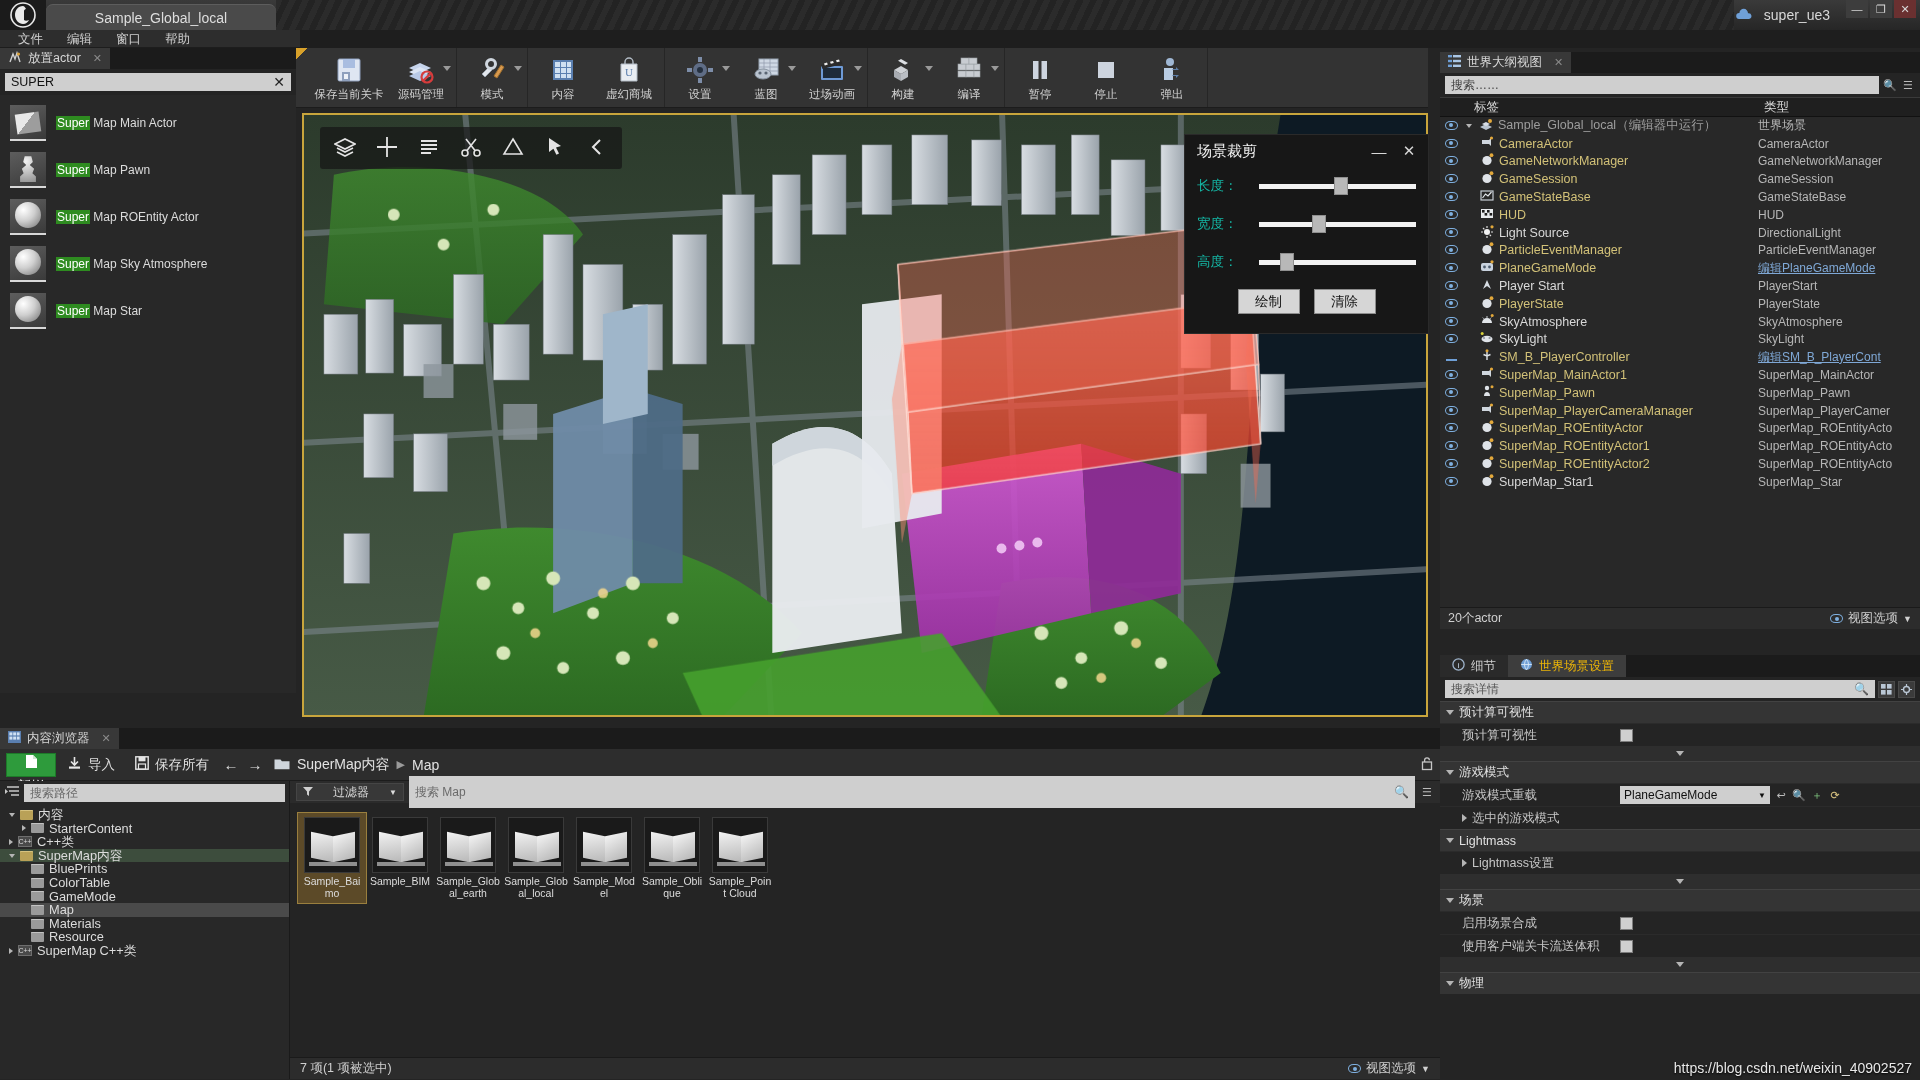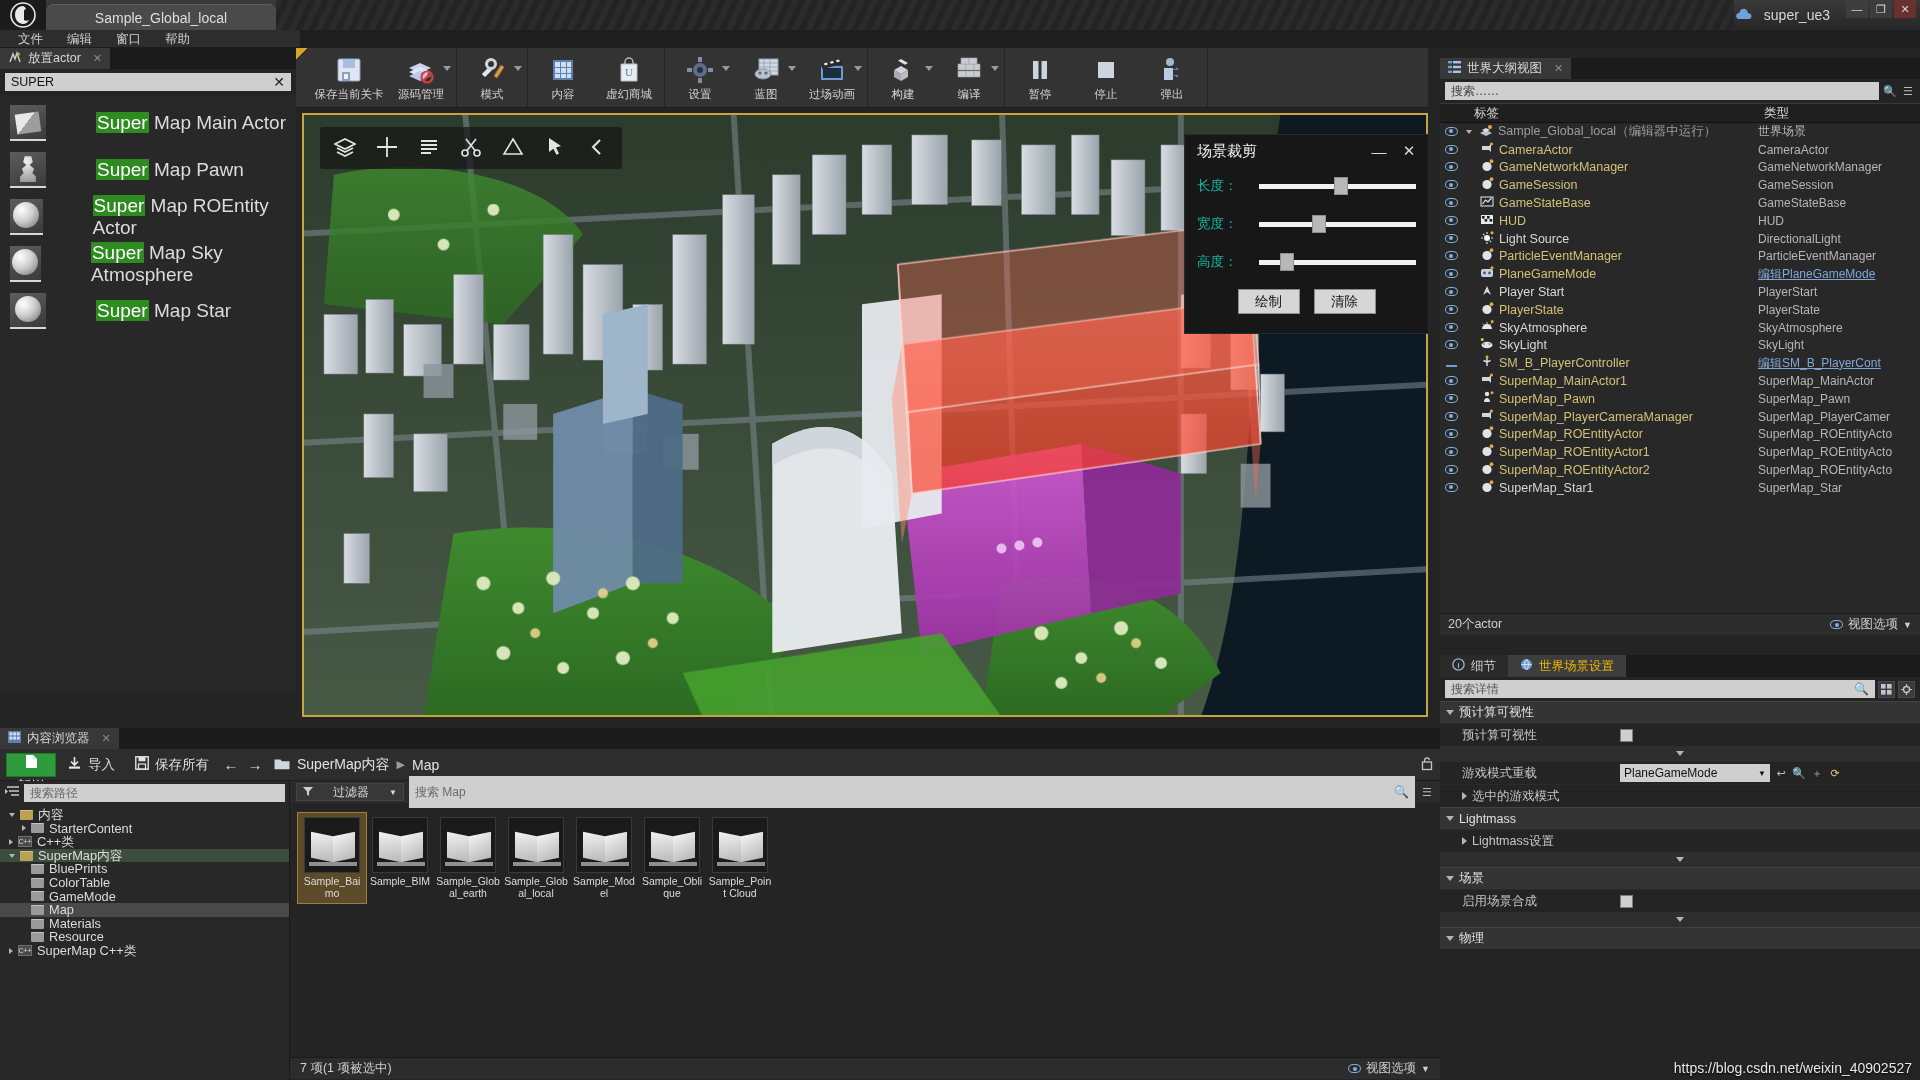--- a/index.html
+++ b/index.html
@@ -75,21 +75,21 @@
   .thumb-sphere { position:absolute; left:50%; top:48%; transform:translate(-50%,-50%);
     width:26px;height:26px;border-radius:50%;
     background:radial-gradient(circle at 32% 30%, #ffffff 0%, #cfcfcf 45%, #6f6f6f 100%); }
   .thumb-pawn { position:absolute; left:50%; top:52%; transform:translate(-50%,-50%);
     width:22px;height:26px;
     background:radial-gradient(circle at 40% 20%, #f2f2f2, #8a8a8a);
     clip-path: polygon(35% 0,65% 0,72% 22%,58% 34%,78% 48%,70% 66%,86% 78%,86% 100%,14% 100%,14% 78%,30% 66%,22% 48%,42% 34%,28% 22%);
   }
   .thumb-box { position:absolute; left:6px; top:8px; width:24px;height:20px;
     background:linear-gradient(135deg,#e8e8e8 0 46%, #9d9d9d 46% 100%); transform:rotate(-8deg);}
-  .actor-label { font-size:19px; color:#dcdcdc;margin-left:40px; }
+  .actor-label { font-size:12px; color:#dcdcdc; }
   .hl { background:#2e8b20; color:#ffffff; padding:0 1px; }
 
   
   .toolbar { position:absolute; left:296px; top:48px; width:1132px; height:60px; background:#333333;
      display:flex; align-items:stretch; border-bottom:1px solid #1c1c1c;}
   .tb-corner{ width:12px; background:linear-gradient(135deg,#d8a12a 0 8px, transparent 8px); }
   .tb-group { display:flex; align-items:stretch; border-right:1px solid #262626; padding:0 2px;}
   .tb-btn { width:66px; display:flex; flex-direction:column; align-items:center; justify-content:center;
     gap:2px; position:relative; padding-top:2px; }
   .tb-btn.wide { width:78px; }
@@ -116,21 +116,21 @@
   .clip-row { display:flex; align-items:center; padding:0 12px; height:38px; gap:8px;}
   .clip-row .lab { font-size:13.5px; width:54px; color:#14b8a6; }
   .slider { flex:1; height:18px; position:relative; display:flex; align-items:center;}
   .slider .track { position:absolute; left:0; right:0; height:5px; background:#f2f2f2;}
   .slider .knob { position:absolute; width:14px;height:18px; background:#b8b8b8; border:1px solid #8f8f8f;}
   .clip-actions { display:flex; justify-content:center; gap:14px; margin-top:8px;}
   .clip-btn { width:62px;height:25px; background:#d6d6d6; color:#111; font-size:13.5px;
      display:flex;align-items:center;justify-content:center; border:1px solid #8c8c8c;}
 
   
-  .outliner { position:absolute; left:1440px; top:58px; width:480px; height:602px; background:#242424;}
+  .outliner { position:absolute; left:1440px; top:52px; width:480px; height:602px; background:#242424;}
   .ol-tabbar { height:21px; background:#1b1b1b; display:flex; align-items:flex-end;}
   .ol-search { display:flex; align-items:center; gap:4px; padding:3px 5px; }
   .ol-search .inp { flex:1; height:18px; background:#cfcfcf; color:#444; font-size:12px;
       display:flex;align-items:center; padding:0 6px;}
   .ol-hdr { display:flex; height:20px; background:#1f1f1f; border-top:1px solid #3a3a3a;
       border-bottom:1px solid #111; font-size:12.5px; color:#d8d8d8; align-items:center;}
   .ol-hdr .c1 { width:318px; padding-left:34px; }
   .ol-hdr .c2 { flex:1; padding-left:6px; }
   .ol-body { height:490px; background:#282828; overflow:hidden; position:relative;}
   .ol-row { display:flex; align-items:center; height:17.8px; font-size:12.5px; }
@@ -1082,20 +1082,24 @@
           <span class="prop-lbl">
             <span>预计算可视性</span>
           </span>
           <span class="prop-val">
             <span class="chk"></span>
           </span>
         </div>
         <div class="expander-row">
           <span class="tri down"></span>
         </div>
+        <div class="cat-hdr">
+          <span class="tri down"></span>
+          <span>游戏模式</span>
+        </div>
         <div class="prop-row">
           <span class="prop-lbl">
             <span>游戏模式重载</span>
           </span>
           <span class="prop-val">
             <span class="combo">
               <span>PlaneGameMode</span>
               <span style="font-size:8px">▼</span>
             </span>
             <span class="mini-ico">↩</span>
@@ -1125,20 +1129,28 @@
         <div class="expander-row">
           <span class="tri down"></span>
         </div>
         <div class="cat-hdr">
           <span class="tri down"></span>
           <span>场景</span>
         </div>
         <div class="prop-row">
           <span class="prop-lbl">
             <span>启用场景合成</span>
+          </span>
+          <span class="prop-val">
+            <span class="chk"></span>
+          </span>
+        </div>
+        <div class="prop-row">
+          <span class="prop-lbl">
+            <span>使用客户端关卡流送体积</span>
           </span>
           <span class="prop-val">
             <span class="chk"></span>
           </span>
         </div>
         <div class="expander-row">
           <span class="tri down"></span>
         </div>
         <div class="cat-hdr">
           <span class="tri down"></span>

